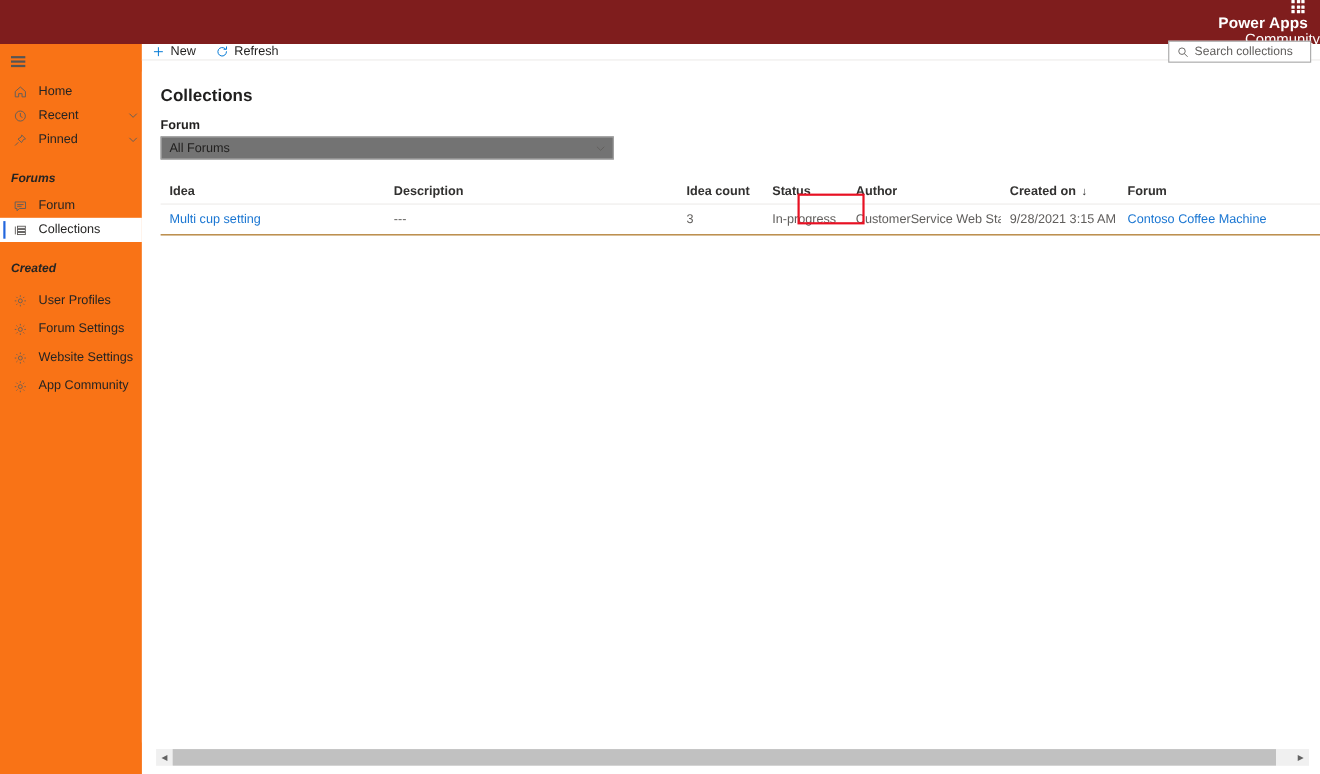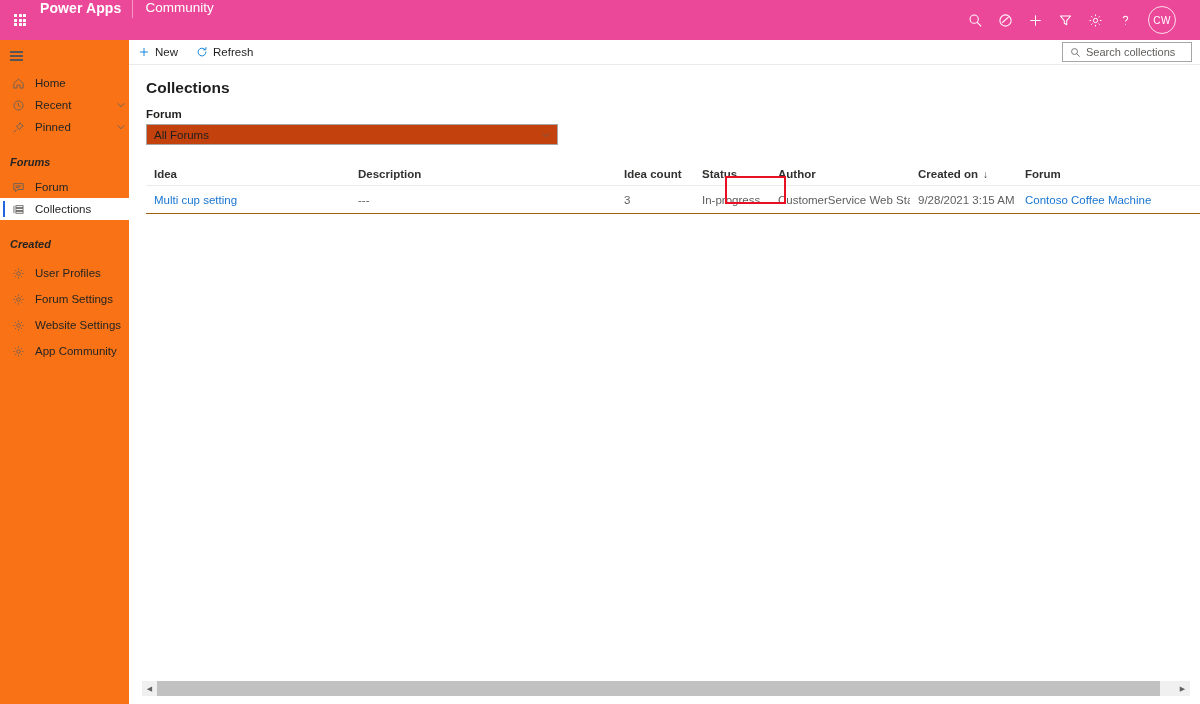--- a/index.html
+++ b/index.html
@@ -9,23 +9,24 @@
     overflow: hidden;
     background: #ffffff;
     font-family: "Liberation Sans", sans-serif;
     -webkit-font-smoothing: antialiased;
   }
   .app { position: relative; width: 1200px; height: 704px; }
 
   
   .topbar {
     position: absolute; top: 0; left: 0; width: 1200px; height: 40px;
-    background: #ec4899;
-    display: flex; align-items: flex-start;
+    background: #7f1d1d;
+    display: flex; align-items: flex-end;
     color: #ffffff;
+    flex-direction: column;
   }
   .waffle {
     width: 40px; height: 40px;
     display: flex; align-items: center; justify-content: center;
     cursor: pointer;
   }
   .waffle-grid {
     width: 12px; height: 12px;
     display: grid; grid-template-columns: repeat(3, 3px);
     grid-template-rows: repeat(3, 3px); gap: 1.5px;
@@ -89,21 +90,21 @@
   .nav-group {
     font-size: 11px; color: #252423; font-weight: bold;
     padding: 0 0 0 10px; height: 20px; display: flex; align-items: center; font-style: italic;
   }
   .sp-8 { height: 8px; }
   .sp-14 { height: 14px; }
   .sp-4 { height: 4px; }
 
   
   .commandbar {
-    position: absolute; top: 40px; left: 129px; width: 1071px; height: 25px;
+    position: absolute; top: 40px; left: 129px; width: 1071px; height: 15px;
     background: #ffffff; border-bottom: 1px solid #edebe9;
     display: flex; align-items: center;
   }
   .cmd-btn {
     display: flex; align-items: center; height: 25px; padding: 0 9px;
     font-size: 11.5px; color: #201f1e; cursor: pointer;
   }
   .cmd-btn .cico { color: #0078d4; margin-right: 5px; display: flex; align-items: center; }
   .cmd-spacer { flex: 1; }
   .searchbox {
@@ -118,21 +119,21 @@
     position: absolute; top: 65px; left: 129px; width: 1071px; height: 610px;
     background: #ffffff;
   }
   .page-title {
     font-size: 15.5px; font-weight: bold; color: #201f1e;
     padding: 14px 0 0 17px;
   }
   .filter-wrap { padding: 11px 0 0 17px; }
   .filter-label { font-size: 11.5px; color: #201f1e; font-weight: bold; margin-bottom: 4px; }
   .dropdown {
-    width: 412px; height: 21px; border: 1px solid #a6a6a6; background: #c2410c;
+    width: 412px; height: 21px; border: 1px solid #a6a6a6; background: #737373;
     display: flex; align-items: center; cursor: pointer;
   }
   .dropdown .ddval { flex: 1; font-size: 11.5px; color: #201f1e; padding-left: 7px; }
   .dropdown .ddchev { width: 22px; display: flex; align-items: center; justify-content: center; color: #605e5c; }
 
   
   .grid { margin-top: 17px; padding: 0 0 0 17px; }
   .grid-row {
     display: flex; align-items: center; height: 28px;
     border-bottom: 1px solid #a16207; font-size: 11.5px;

